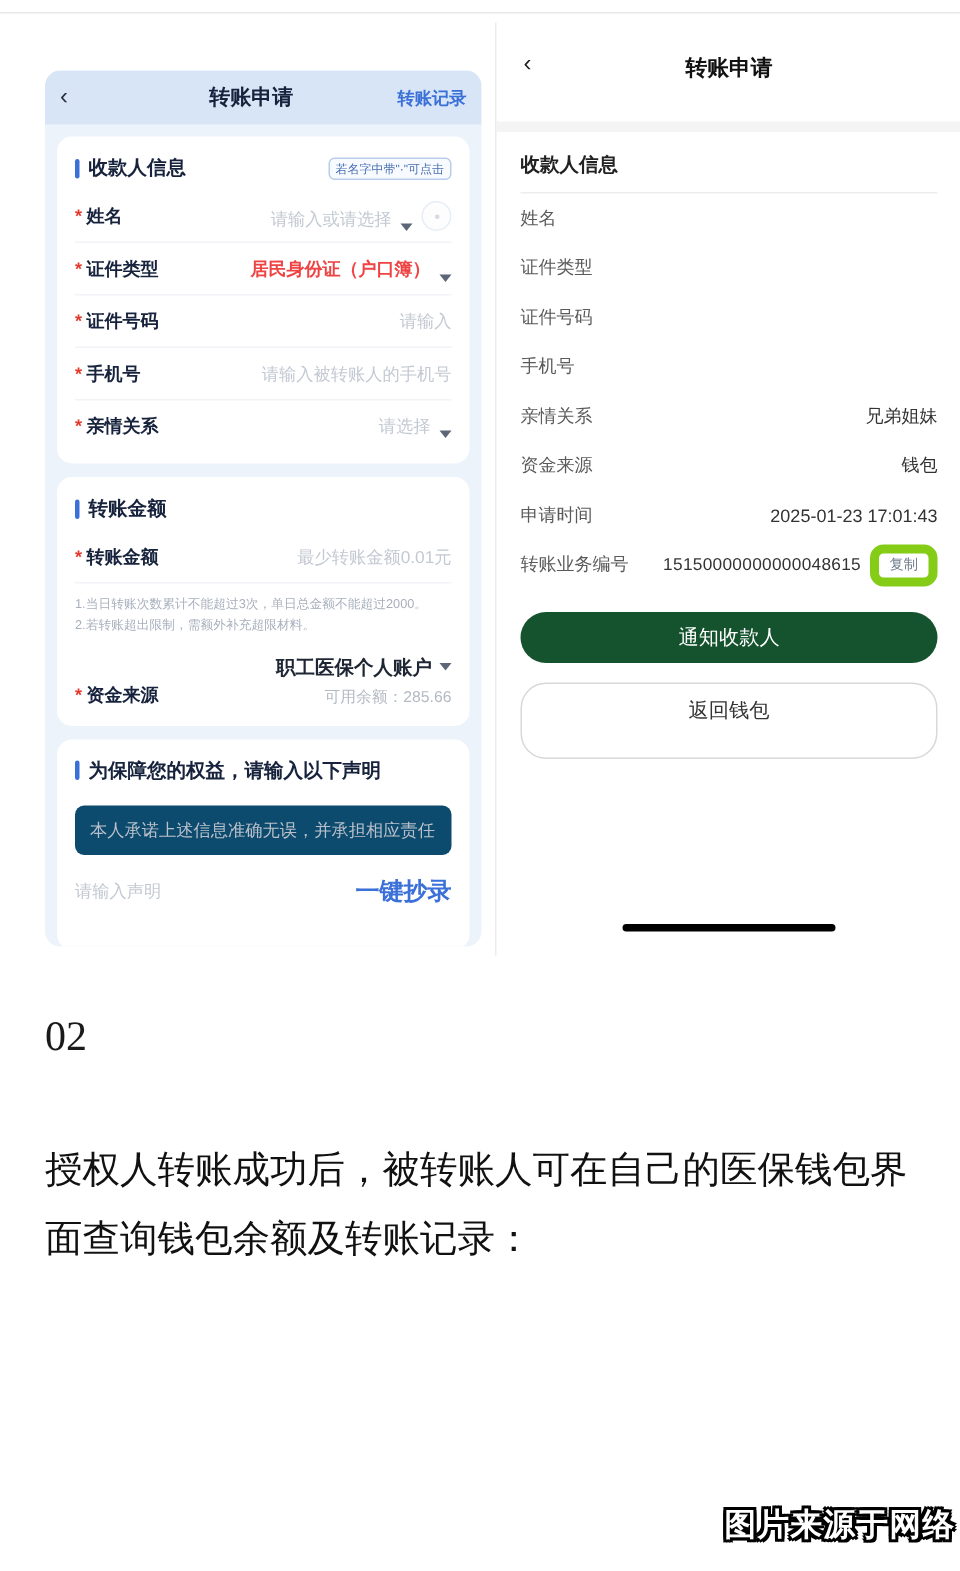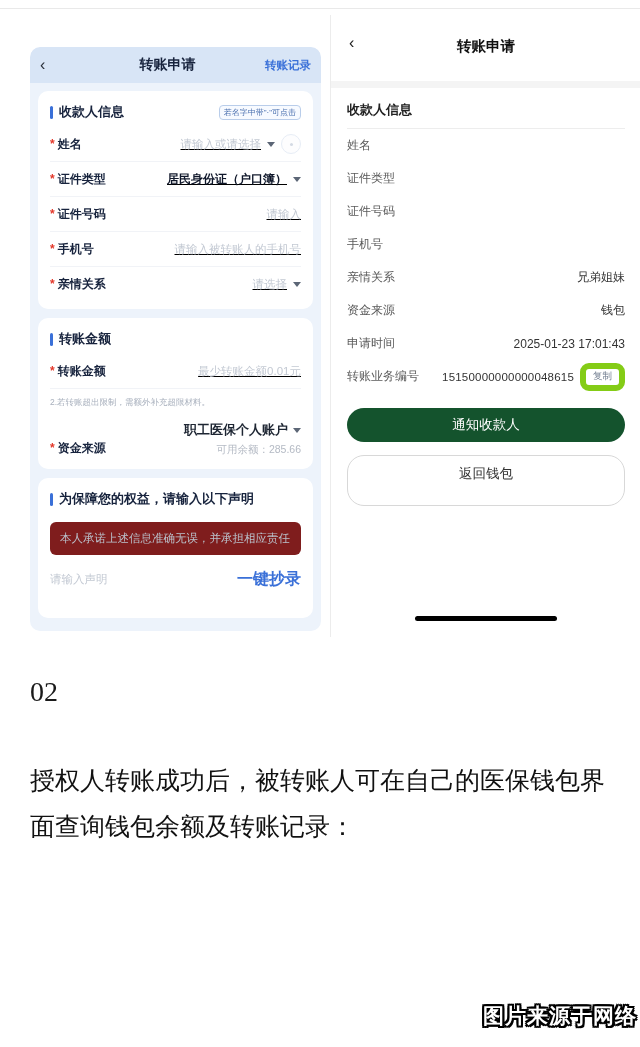--- a/index.html
+++ b/index.html
@@ -15,33 +15,33 @@
   .lp-content{padding:8px;}
   .card{background:#fff;border-radius:10px;padding:4px 12px 8px;margin-bottom:9px;}
   .sec-head{display:flex;align-items:center;height:30px;margin-top:2px;}
   .sec-bar{width:3px;height:13px;background:#3a70d8;border-radius:2px;margin-right:6px;}
   .sec-title{font-weight:bold;font-size:13px;color:#17233d;}
   .badge{margin-left:auto;font-size:8px;color:#4a6fae;border:1px solid #b9cdea;border-radius:4px;padding:1px 4px;background:#f7faff;white-space:nowrap;}
   .frow{display:flex;align-items:center;height:34px;border-bottom:1px solid #f1f3f7;}
   .frow.noline{border-bottom:none;}
   .flabel{font-size:12px;color:#17233d;font-weight:600;white-space:nowrap;}
   .req::before{content:"*";color:#e3382a;margin-right:3px;font-weight:bold;}
-  .fright{margin-left:auto;display:flex;align-items:center;gap:6px;text-decoration:underline;}
+  .fright{margin-left:auto;display:flex;align-items:flex-end;gap:6px;}
   .ph{color:#c3c9d3;font-size:11.5px;}
-  .val{color:#0f172a;font-size:12px;font-weight:600;}
+  .val{color:#ef4444;font-size:12px;font-weight:600;}
   .caret{width:0;height:0;border-left:4px solid transparent;border-right:4px solid transparent;border-top:5px solid #5c6676;}
   .contact-circle{width:18px;height:18px;border-radius:50%;border:1px solid #e7edf6;background:#fdfdfe;display:flex;align-items:center;justify-content:center;}
   .contact-dot{width:3px;height:3px;border-radius:50%;background:#d4dae4;}
   .notes{font-size:8.5px;color:#a8b0bd;line-height:1.7;padding:6px 0 2px;}
   .src-row{display:flex;align-items:flex-end;padding:10px 0 4px;}
   .src-right{margin-left:auto;text-align:right;}
   .src-val-line{display:flex;align-items:center;justify-content:flex-end;gap:5px;}
   .src-val{font-size:13px;color:#1e2633;font-weight:bold;}
   .balance{font-size:10.5px;color:#b4bac4;margin-top:4px;}
-  .stmt-box{background:#7f1d1d;border-radius:6px;padding:9px 10px;font-size:11.5px;color:#bac0ca;margin:8px 0 12px;}
+  .stmt-box{background:#0c4a6e;border-radius:6px;padding:9px 10px;font-size:11.5px;color:#bac0ca;margin:8px 0 12px;}
   .decl-row{display:flex;align-items:center;padding:2px 0 20px;}
   .copy-link{margin-left:auto;color:#3a70d8;font-weight:bold;font-size:16px;}
 
   
   .rp{position:absolute;left:330px;top:15px;width:310px;height:622px;background:#fff;border-left:1px solid #ececec;overflow:hidden;}
   .rp-header{position:relative;height:30px;margin-top:16px;}
   .rp-back{position:absolute;left:18px;top:3px;font-size:16px;color:#222;}
   .rp-title{text-align:center;font-size:14.5px;font-weight:bold;color:#111;line-height:30px;}
   .success{text-align:center;}
   .circle{width:50px;height:50px;border-radius:50%;background:#4db32c;margin:36px auto 10px;display:flex;align-items:center;justify-content:center;}
@@ -127,20 +127,21 @@
         <span class="sec-bar"></span>
         <span class="sec-title">转账金额</span>
       </div>
       <div class="frow">
         <span class="flabel req">转账金额</span>
         <span class="fright">
           <span class="ph">最少转账金额0.01元</span>
         </span>
       </div>
       <div class="notes">
+        <div>1.当日转账次数累计不能超过3次，单日总金额不能超过2000。</div>
         <div>2.若转账超出限制，需额外补充超限材料。</div>
       </div>
       <div class="src-row">
         <span class="flabel req">资金来源</span>
         <span class="src-right">
           <span class="src-val-line">
             <span class="src-val">职工医保个人账户</span>
             <span class="caret"></span>
           </span>
           <div class="balance">可用余额：285.66</div>

